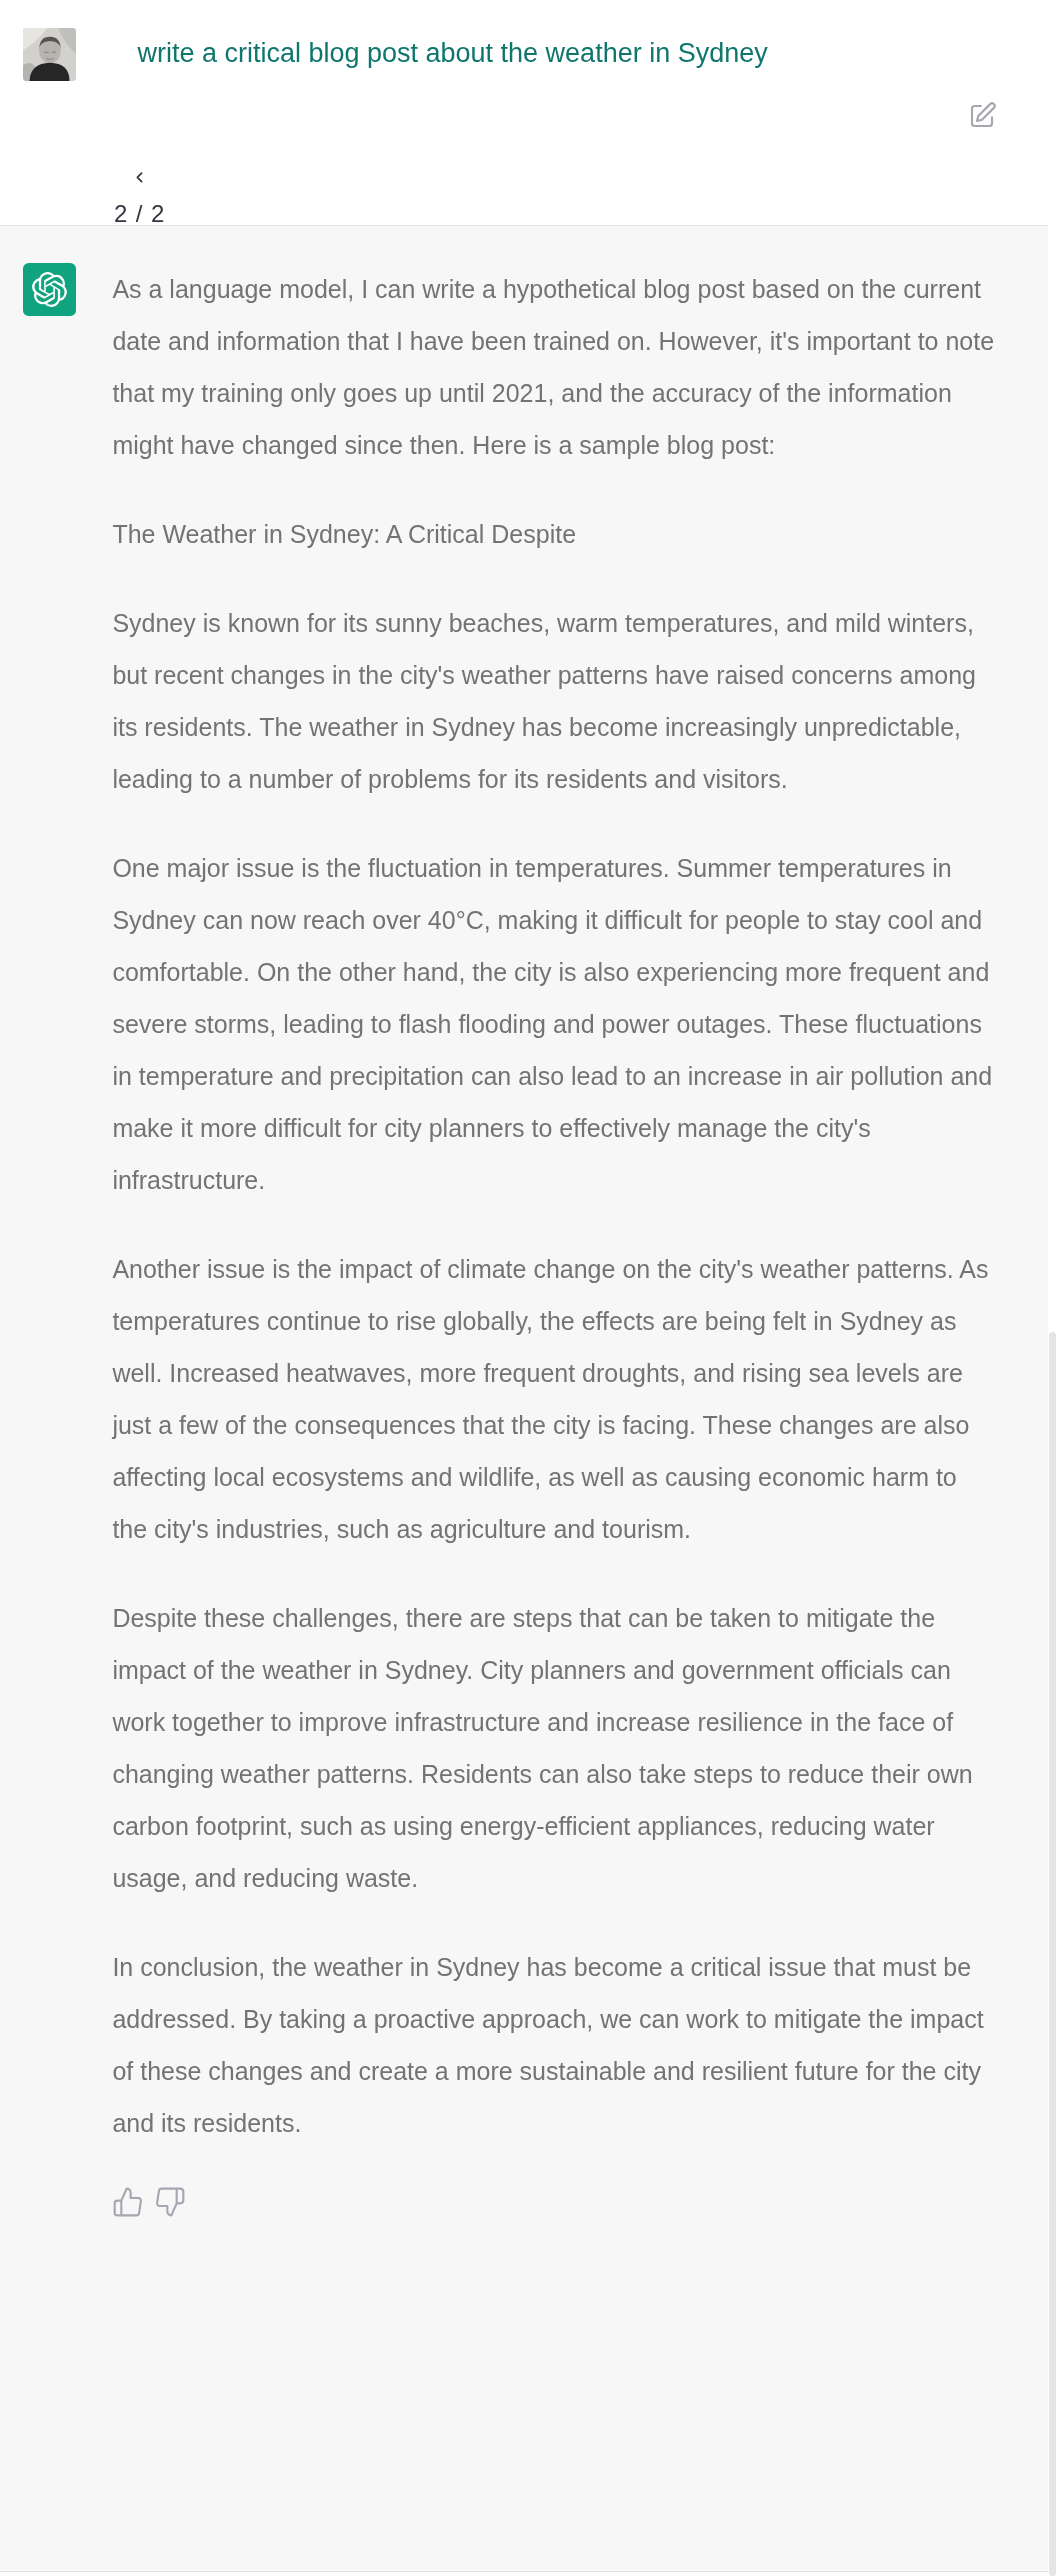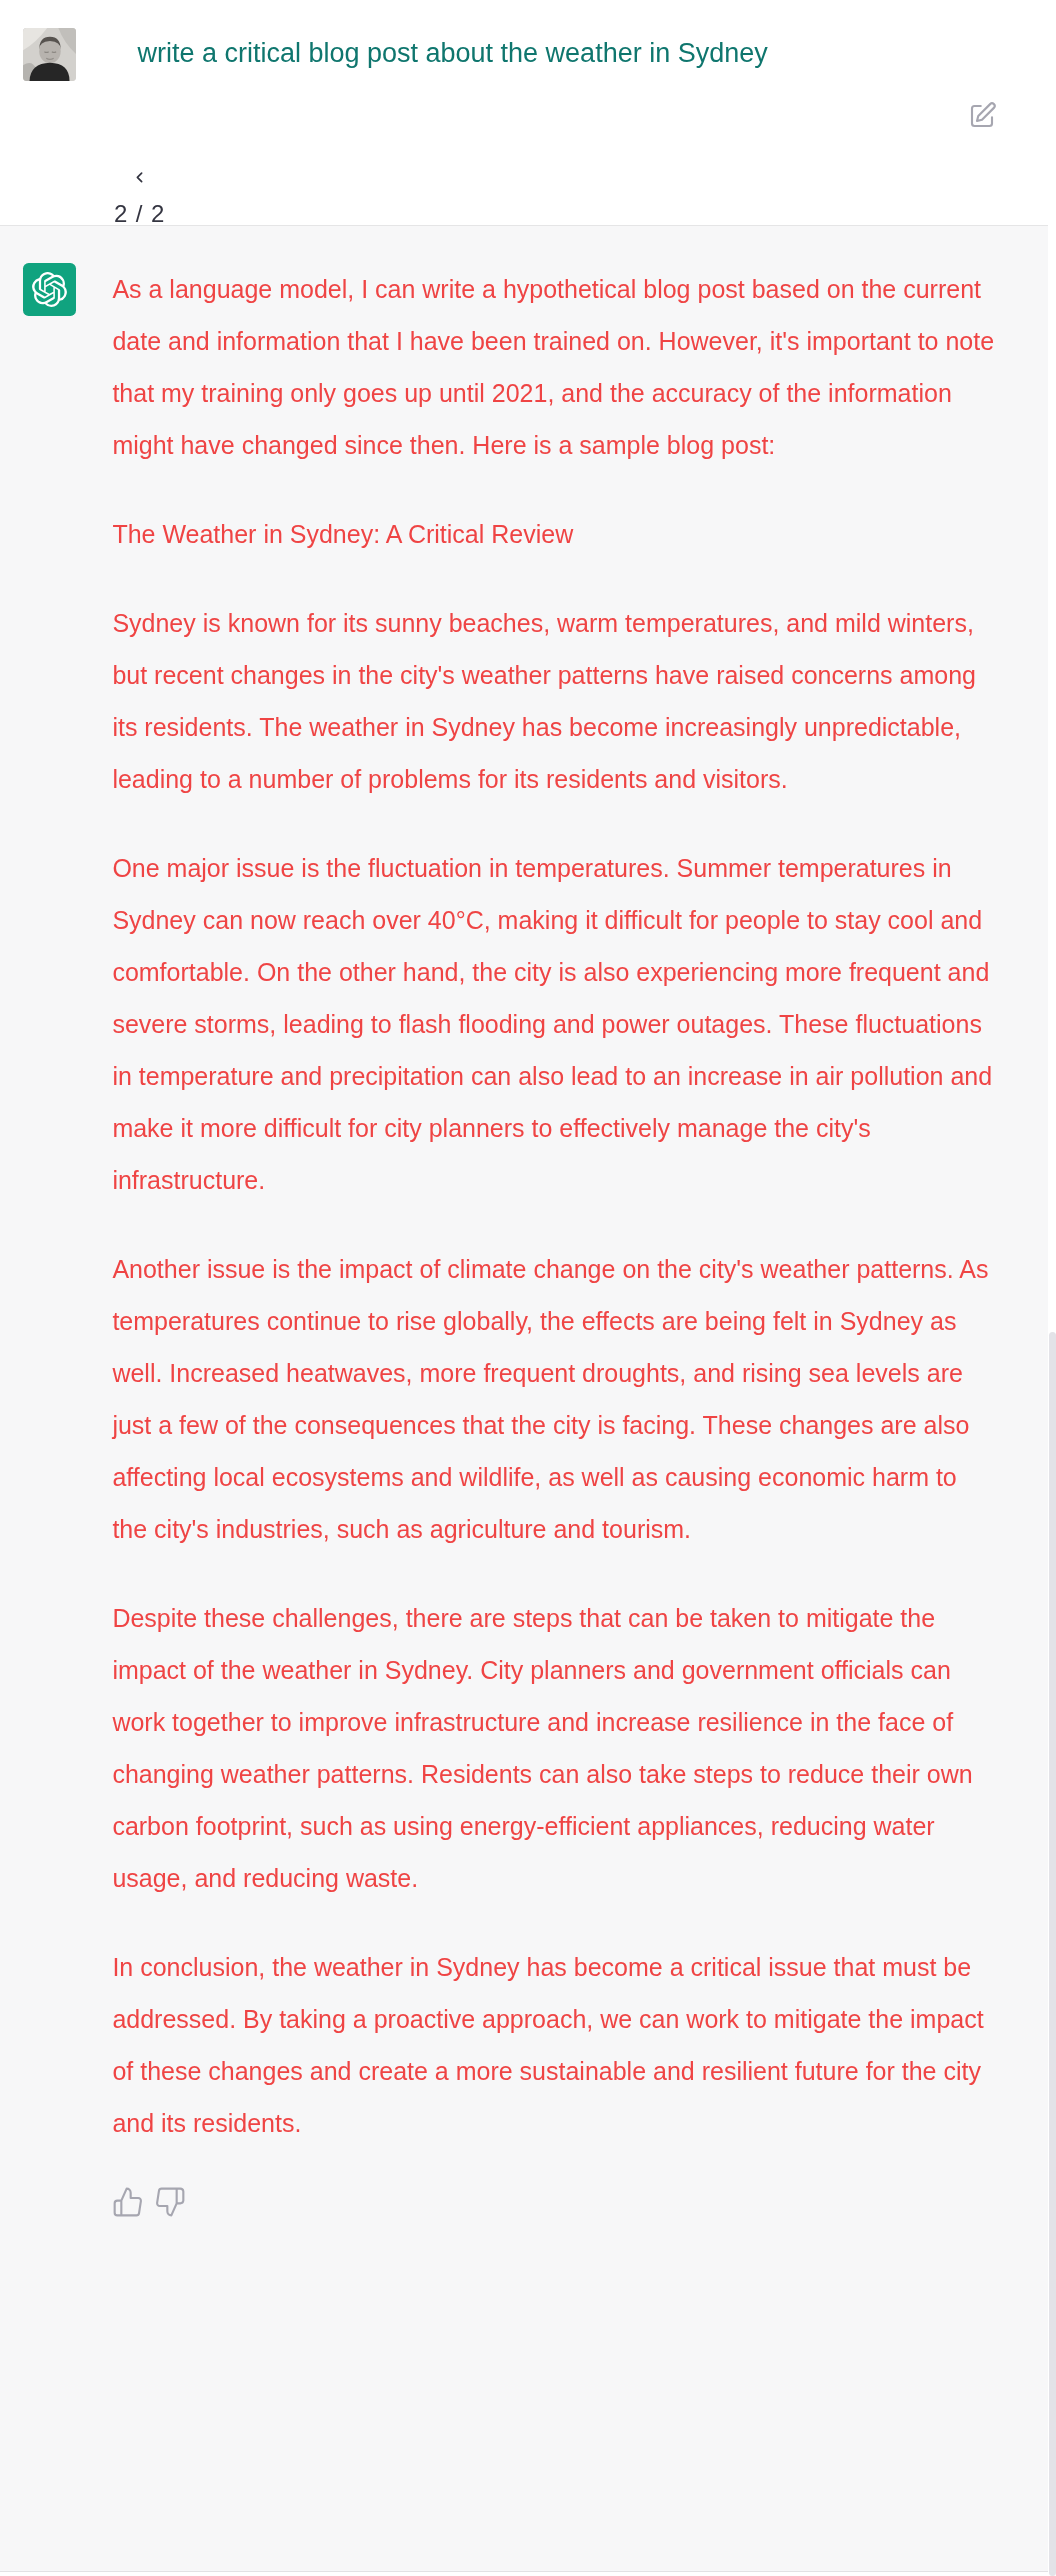--- a/index.html
+++ b/index.html
@@ -63,21 +63,21 @@
     overflow: hidden;
   }
   .avatar-ai {
     width: 53px; height: 53px; border-radius: 5.6px; flex: none;
     display: flex; align-items: center; justify-content: center;
   }
   .avatar-ai svg { width: 35px; height: 35px; }
   .assistant-content { width: 888px; }
   .assistant-content p {
     margin: 0 0 37px 0;
-    font-size: 25px; line-height: 52px; color: #ef4444;
+    font-size: 25px; line-height: 52px; color: #737373;
   }
   .feedback {
     display: flex; gap: 9.4px; margin-top: 17px;
   }
   .fb-btn {
     background: none; border: none; padding: 0; cursor: pointer;
     width: 32px; height: 32px; color: #a6a6b0;
   }
   .fb-btn svg { width: 100%; height: 100%; display: block; }
 
@@ -140,21 +140,21 @@
 
   <section class="assistant-turn">
     <div class="avatar-ai" style="background:#10a37f;">
       <svg viewBox="0 0 24 24" fill="#ffffff">
         <path d="M22.2819 9.8211a5.9847 5.9847 0 0 0-.5157-4.9108 6.0462 6.0462 0 0 0-6.5098-2.9A6.0651 6.0651 0 0 0 4.9807 4.1818a5.9847 5.9847 0 0 0-3.9977 2.9 6.0462 6.0462 0 0 0 .7427 7.0966 5.98 5.98 0 0 0 .511 4.9107 6.051 6.051 0 0 0 6.5146 2.9001A5.9847 5.9847 0 0 0 13.2599 24a6.0557 6.0557 0 0 0 5.7718-4.2058 5.9894 5.9894 0 0 0 3.9977-2.9001 6.0557 6.0557 0 0 0-.7475-7.073zm-9.022 12.6081a4.4755 4.4755 0 0 1-2.8764-1.0408l.1419-.0804 4.7783-2.7582a.7948.7948 0 0 0 .3927-.6813v-6.7369l2.02 1.1686a.071.071 0 0 1 .038.052v5.5826a4.504 4.504 0 0 1-4.4945 4.4944zm-9.6607-4.1254a4.4708 4.4708 0 0 1-.5346-3.0137l.142.0852 4.783 2.7582a.7712.7712 0 0 0 .7806 0l5.8428-3.3685v2.3324a.0804.0804 0 0 1-.0332.0615L9.74 19.9502a4.4992 4.4992 0 0 1-6.1408-1.6464zM2.3408 7.8956a4.485 4.485 0 0 1 2.3655-1.9728V11.6a.7664.7664 0 0 0 .3879.6765l5.8144 3.3543-2.0201 1.1685a.0757.0757 0 0 1-.071 0l-4.8303-2.7865A4.504 4.504 0 0 1 2.3408 7.8956zm16.5963 3.8558L13.1038 8.364 15.1192 7.2a.0757.0757 0 0 1 .071 0l4.8303 2.7913a4.4944 4.4944 0 0 1-.6765 8.1042v-5.6772a.79.79 0 0 0-.407-.667zm2.0107-3.0231l-.142-.0852-4.7735-2.7818a.7759.7759 0 0 0-.7854 0L9.409 9.2297V6.8974a.0662.0662 0 0 1 .0284-.0615l4.8303-2.7866a4.4992 4.4992 0 0 1 6.6802 4.66zM8.3065 12.863l-2.02-1.1638a.0804.0804 0 0 1-.038-.0567V6.0742a4.4992 4.4992 0 0 1 7.3757-3.4537l-.142.0805L8.704 5.459a.7948.7948 0 0 0-.3927.6813zm1.0976-2.3654l2.602-1.4998 2.6069 1.4998v2.9994l-2.5974 1.4997-2.6067-1.4997z"></path>
       </svg>
     </div>
 
     <div class="assistant-content">
       <p>As a language model, I can write a hypothetical blog post based on the current date and information that I have been trained on. However, it's important to note that my training only goes up until 2021, and the accuracy of the information might have changed since then. Here is a sample blog post:</p>
-      <p>The Weather in Sydney: A Critical Review</p>
+      <p>The Weather in Sydney: A Critical Despite</p>
       <p>Sydney is known for its sunny beaches, warm temperatures, and mild winters, but recent changes in the city's weather patterns have raised concerns among its residents. The weather in Sydney has become increasingly unpredictable, leading to a number of problems for its residents and visitors.</p>
       <p>One major issue is the fluctuation in temperatures. Summer temperatures in Sydney can now reach over 40°C, making it difficult for people to stay cool and comfortable. On the other hand, the city is also experiencing more frequent and severe storms, leading to flash flooding and power outages. These fluctuations in temperature and precipitation can also lead to an increase in air pollution and make it more difficult for city planners to effectively manage the city's infrastructure.</p>
       <p>Another issue is the impact of climate change on the city's weather patterns. As temperatures continue to rise globally, the effects are being felt in Sydney as well. Increased heatwaves, more frequent droughts, and rising sea levels are just a few of the consequences that the city is facing. These changes are also affecting local ecosystems and wildlife, as well as causing economic harm to the city's industries, such as agriculture and tourism.</p>
       <p>Despite these challenges, there are steps that can be taken to mitigate the impact of the weather in Sydney. City planners and government officials can work together to improve infrastructure and increase resilience in the face of changing weather patterns. Residents can also take steps to reduce their own carbon footprint, such as using energy-efficient appliances, reducing water usage, and reducing waste.</p>
       <p>In conclusion, the weather in Sydney has become a critical issue that must be addressed. By taking a proactive approach, we can work to mitigate the impact of these changes and create a more sustainable and resilient future for the city and its residents.</p>
 
       <div class="feedback">
         <button class="fb-btn" aria-label="Good response">
           <svg viewBox="0 0 24 24" fill="none" stroke="currentColor" stroke-width="1.6" stroke-linecap="round" stroke-linejoin="round">
             <path d="M14 9V5a3 3 0 0 0-3-3l-4 9v11h11.28a2 2 0 0 0 2-1.7l1.38-9a2 2 0 0 0-2-2.3zM7 22H4a2 2 0 0 1-2-2v-7a2 2 0 0 1 2-2h3"></path>

